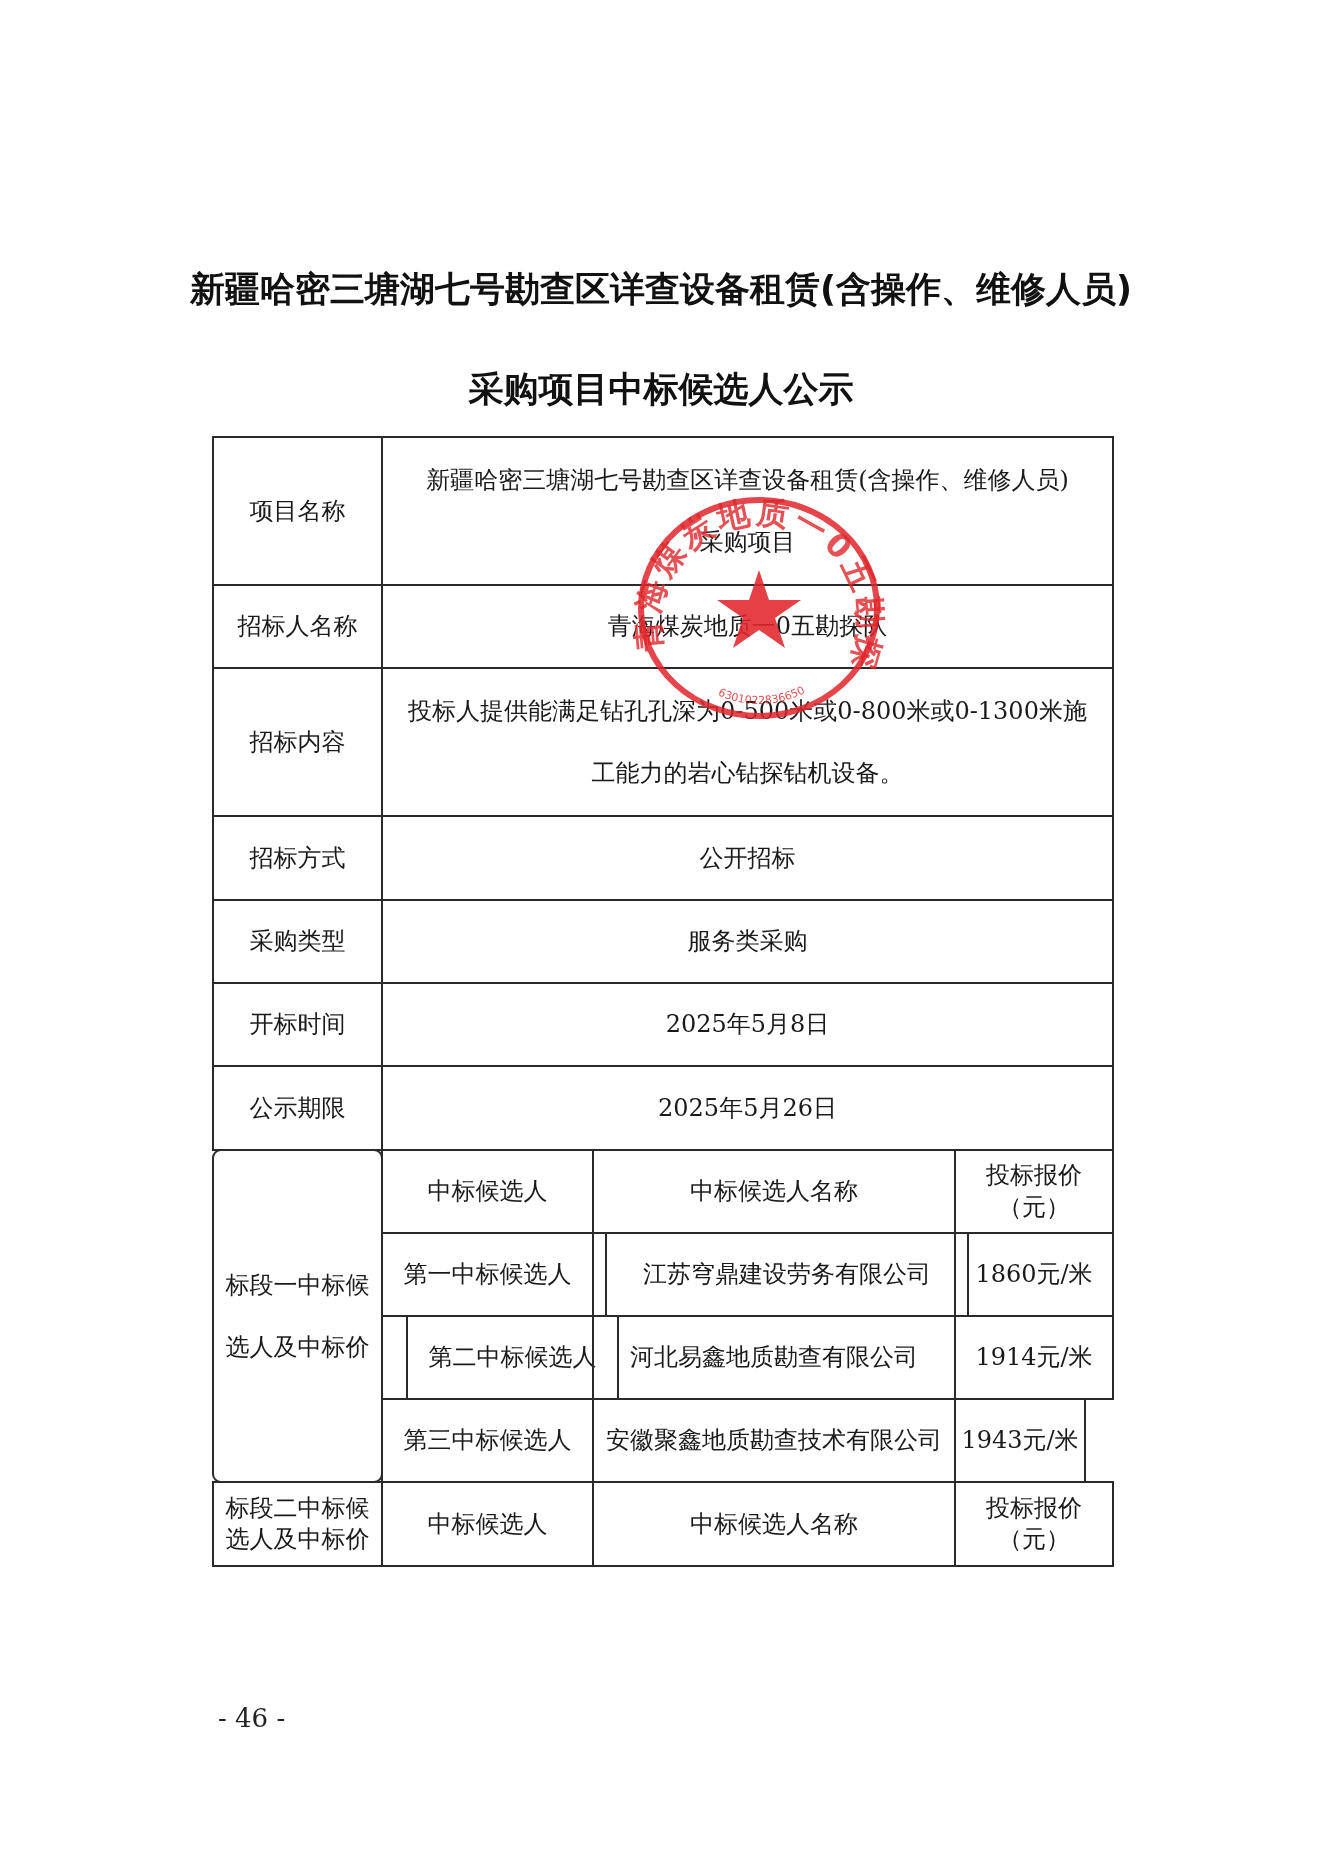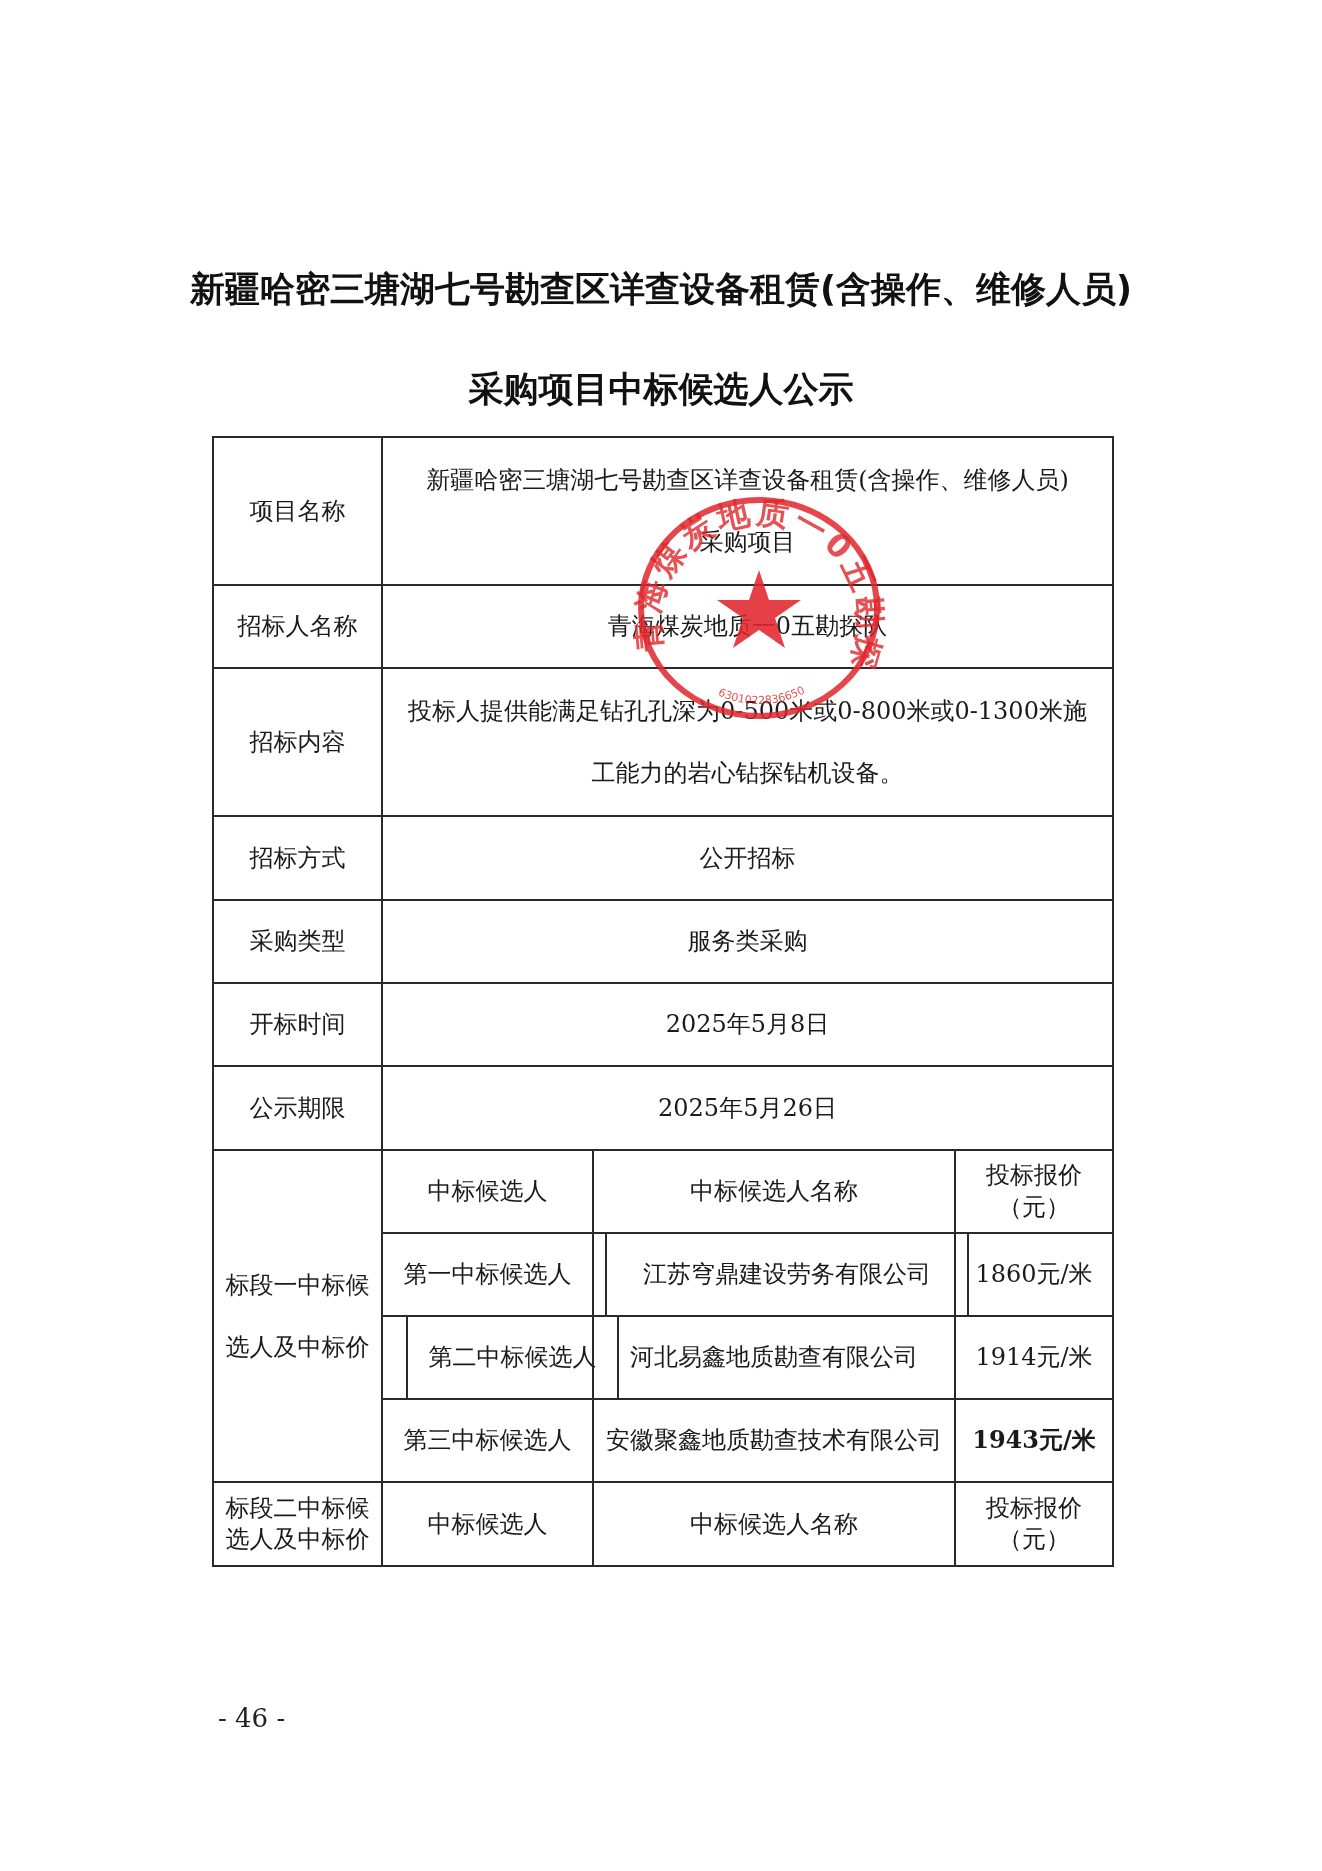--- a/index.html
+++ b/index.html
@@ -85,21 +85,21 @@
 
   <div class="cell" style="left:0;top:463px;width:171px;height:85px;">采购类型</div>
   <div class="cell" style="left:169px;top:463px;width:733px;height:85px;">服务类采购</div>
 
   <div class="cell" style="left:0;top:546px;width:171px;height:85px;">开标时间</div>
   <div class="cell" style="left:169px;top:546px;width:733px;height:85px;">2025年5月8日</div>
 
   <div class="cell" style="left:0;top:629px;width:171px;height:86px;">公示期限</div>
   <div class="cell" style="left:169px;top:629px;width:733px;height:86px;">2025年5月26日</div>
 
-  <div class="cell" style="left:0;top:713px;width:171px;height:334px;">
+  <div class="cell" style="left:0;top:713px;width:171px;height:334px;border-radius:9px;">
     <div class="ml">
       <div>标段一中标候</div>
       <div>选人及中标价</div>
     </div>
   </div>
 
   <div class="cell" style="left:169px;top:713px;width:213px;height:85px;">中标候选人</div>
   <div class="cell" style="left:380px;top:713px;width:364px;height:85px;">中标候选人名称</div>
   <div class="cell" style="left:742px;top:713px;width:160px;height:85px;">
     <div class="ml2">
@@ -111,21 +111,21 @@
   <div class="cell" style="left:169px;top:796px;width:213px;height:85px;">第一中标候选人</div>
   <div class="cell" style="left:380px;top:796px;width:364px;height:85px;margin-left:12px;">江苏穹鼎建设劳务有限公司</div>
   <div class="cell" style="left:742px;top:796px;width:160px;height:85px;">1860元/米</div>
 
   <div class="cell" style="left:169px;top:879px;width:213px;height:85px;margin-left:24px;">第二中标候选人</div>
   <div class="cell" style="left:380px;top:879px;width:364px;height:85px;">河北易鑫地质勘查有限公司</div>
   <div class="cell" style="left:742px;top:879px;width:160px;height:85px;">1914元/米</div>
 
   <div class="cell" style="left:169px;top:962px;width:213px;height:85px;">第三中标候选人</div>
   <div class="cell" style="left:380px;top:962px;width:364px;height:85px;">安徽聚鑫地质勘查技术有限公司</div>
-  <div class="cell" style="left:742px;top:962px;width:160px;height:85px;font-weight:bold;">1943元/米</div>
+  <div class="cell" style="left:742px;top:962px;width:132px;height:85px;">1943元/米</div>
 
   <div class="cell" style="left:0;top:1045px;width:171px;height:86px;">
     <div class="ml2">
       <div>标段二中标候</div>
       <div>选人及中标价</div>
     </div>
   </div>
   <div class="cell" style="left:169px;top:1045px;width:213px;height:86px;">中标候选人</div>
   <div class="cell" style="left:380px;top:1045px;width:364px;height:86px;">中标候选人名称</div>
   <div class="cell" style="left:742px;top:1045px;width:160px;height:86px;">

